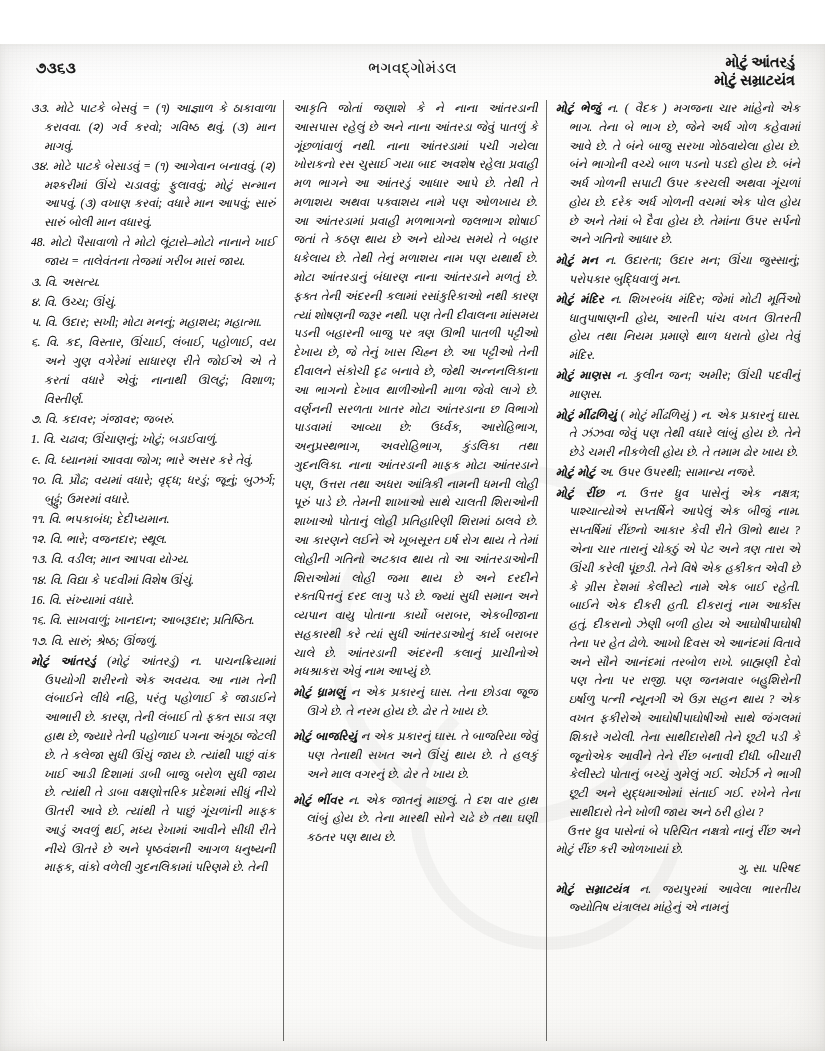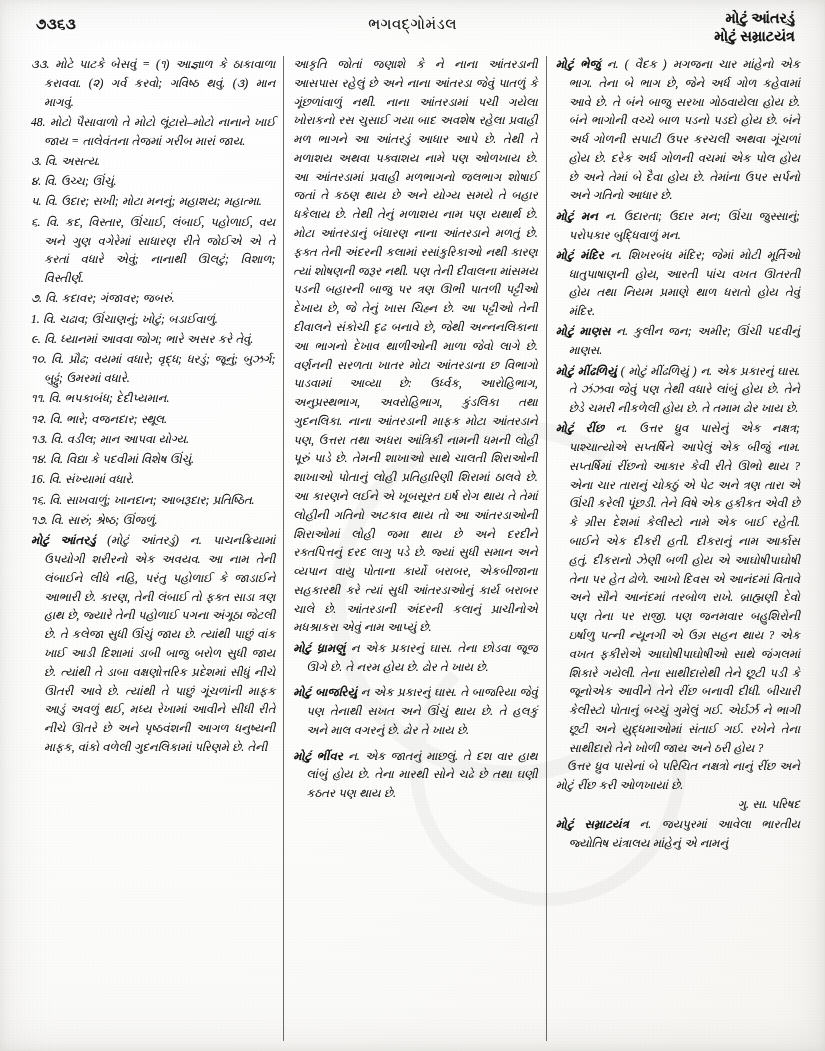--- a/index.html
+++ b/index.html
@@ -17,20 +17,21 @@
     color: #1a1a1a;
   }
 
   
   #scan-page {
     position: absolute;
     inset: 0;
     background:
       radial-gradient(ellipse at 18% 12%, #ffffff 0%, #fdfdfc 48%, #f7f6f3 100%);
     overflow: hidden;
+    margin-top: 44px;
   }
   
   #scan-page::before {
     content: "";
     position: absolute;
     inset: 0;
     pointer-events: none;
     opacity: .28;
     background-image:
       repeating-linear-gradient(0deg, rgba(0,0,0,.022) 0 1px, rgba(0,0,0,0) 1px 3px),
@@ -198,20 +199,21 @@
     <div class="hdr-running">
       <div>મોટું આંતરડું</div>
       <div>મોટું સમ્રાટયંત્ર</div>
     </div>
   </div>
 
   <div id="columns">
 
     <div class="col rule-right">
       <p class="para hang">૩૩. મોટે પાટકે બેસવું = (૧) આજ્ઞાળ કે ઠાકાવાળા કરાવવા. (૨) ગર્વ કરવો; ગવિષ્ઠ થવું. (૩) માન માગવું.</p>
+      <p class="para hang">૩૪. મોટે પાટકે બેસાડવું = (૧) આગેવાન બનાવવું. (૨) મશ્કરીમાં ઊંચે ચડાવવું; ફુલાવવું; મોટું સન્માન આપવું. (૩) વખાણ કરવાં; વધારે માન આપવું; સારું સારું બોલી માન વધારવું.</p>
       <p class="para hang">48. મોટો પૈસાવાળો તે મોટો લૂંટારો–મોટો નાનાને ખાઈ જાય = તાલેવંતના તેજમાં ગરીબ મારાં જાય.</p>
       <p class="para hang">૩. વિ. અસત્ય.</p>
       <p class="para hang">૪. વિ. ઉચ્ચ; ઊંચું.</p>
       <p class="para hang">૫. વિ. ઉદાર; સખી; મોટા મનનું; મહાશય; મહાત્મા.</p>
       <p class="para hang">૬. વિ. કદ, વિસ્તાર, ઊંચાઈ, લંબાઈ, પહોળાઈ, વય અને ગુણ વગેરેમાં સાધારણ રીતે જોઈએ એ તે કરતાં વધારે એવું; નાનાથી ઊલટું; વિશાળ; વિસ્તીર્ણ.</p>
       <p class="para hang">૭. વિ. કદાવર; ગંજાવર; જબરું.</p>
       <p class="para hang">1. વિ. ચઢાવ; ઊંચાણનું; ખોટું; બડાઈવાળું.</p>
       <p class="para hang">૯. વિ. ધ્યાનમાં આવવા જોગ; ભારે અસર કરે તેવું.</p>
       <p class="para hang">૧૦. વિ. પ્રૌઢ; વયમાં વધારે; વૃદ્ધ; ધરડું; જૂનું; બુઝર્ગ; બુઢ્ઢું; ઉમરમાં વધારે.</p>
       <p class="para hang">૧૧. વિ. ભપકાબંધ; દેદીપ્યમાન.</p>
@@ -239,20 +241,21 @@
       <p class="para hang"><span class="hw">મોટું ભેજું</span> <span>ન.</span> <span>( વૈદક )</span> <span>મગજના ચાર માંહેનો એક ભાગ. તેના બે ભાગ છે, જેને અર્ધ ગોળ કહેવામાં આવે છે. તે બંને બાજુ સરખા ગોઠવાયેલા હોય છે. બંને ભાગોની વચ્ચે બાળ પડનો પડદો હોય છે. બંને અર્ધ ગોળની સપાટી ઉપર કરચલી અથવા ગૂંચળાં હોય છે. દરેક અર્ધ ગોળની વચમાં એક પોલ હોય છે અને તેમાં બે દૈવા હોય છે. તેમાંના ઉપર સર્પનો અને ગતિનો આધાર છે.</span></p>
 
       <p class="para hang"><span class="hw">મોટું મન</span> <span>ન.</span> <span>ઉદારતા; ઉદાર મન; ઊંચા જુસ્સાનું; પરોપકાર બુદ્ધિવાળું મન.</span></p>
 
       <p class="para hang"><span class="hw">મોટું મંદિર</span> <span>ન.</span> <span>શિખરબંધ મંદિર; જેમાં મોટી મૂર્તિઓ ધાતુપાષાણની હોય, આરતી પાંચ વખત ઊતરતી હોય તથા નિયમ પ્રમાણે થાળ ધરાતો હોય તેવું મંદિર.</span></p>
 
       <p class="para hang"><span class="hw">મોટું માણસ</span> <span>ન.</span> <span>કુલીન જન; અમીર; ઊંચી પદવીનું માણસ.</span></p>
 
       <p class="para hang"><span class="hw">મોટું મીંઢળિયું</span> <span>( મોટું મીંઢળિયું )</span> <span>ન.</span> <span>એક પ્રકારનું ઘાસ. તે ઝંઝવા જેવું પણ તેથી વધારે લાંબું હોય છે. તેને છેડે ચમરી નીકળેલી હોય છે. તે તમામ ઢોર ખાય છે.</span></p>
 
+      <p class="para hang"><span class="hw">મોટું મોટું</span> <span>અ.</span> <span>ઉપર ઉપરથી; સામાન્ય નજરે.</span></p>
 
       <p class="para hang nogap"><span class="hw">મોટું રીંછ</span> <span>ન.</span> <span>ઉત્તર ધ્રુવ પાસેનું એક નક્ષત્ર; પાશ્ચાત્યોએ સપ્તર્ષિને આપેલું એક બીજું નામ. સપ્તર્ષિમાં રીંછનો આકાર કેવી રીતે ઊભો થાય ? એના ચાર તારાનું ચોકઠું એ પેટ અને ત્રણ તારા એ ઊંચી કરેલી પૂંછડી. તેને વિષે એક હકીકત એવી છે કે ગ્રીસ દેશમાં કેલીસ્ટો નામે એક બાઈ રહેતી. બાઈને એક દીકરી હતી. દીકરાનું નામ આર્કાસ હતું. દીકરાનો ઝેણી બળી હોય એ આઘોષીપાઘોષી તેના પર હેત ઢોળે. આખો દિવસ એ આનંદમાં વિતાવે અને સૌને આનંદમાં તરબોળ રાખે. બ્રાહ્મણી દેવો પણ તેના પર રાજી. પણ જનમવાર બહુશિરોની ઇર્ષાળુ પત્ની ન્યૂનગી એ ઉગ્ર સહન થાય ? એક વખત ફકીરોએ આઘોષીપાઘોષીઓ સાથે જંગલમાં શિકારે ગયેલી. તેના સાથીદારોથી તેને છૂટી પડી કે જૂનોએક આવીને તેને રીંછ બનાવી દીધી. બીચારી કેલીસ્ટો પોતાનું બચ્ચું ગુમેલું ગઈ. એર્ઇર્ઝ ને ભાગી છૂટી અને યુદ્ધમાઓમાં સંતાઈ ગઈ. રખેને તેના સાથીદારો તેને ખોળી જાય અને ઠરી હોય ?</span></p>
 
       <p class="para indent nogap">ઉત્તર ધ્રુવ પાસેનાં બે પરિચિત નક્ષત્રો નાનું રીંછ અને મોટું રીંછ કરી ઓળખાયાં છે.</p>
 
       <p class="para right">ગુ. સા. પરિષદ</p>
 
       <p class="para hang"><span class="hw">મોટું સમ્રાટયંત્ર</span> <span>ન.</span> <span>જયપુરમાં આવેલા ભારતીય જ્યોતિષ યંત્રાલય માંહેનું એ નામનું</span></p>
     </div>
 

